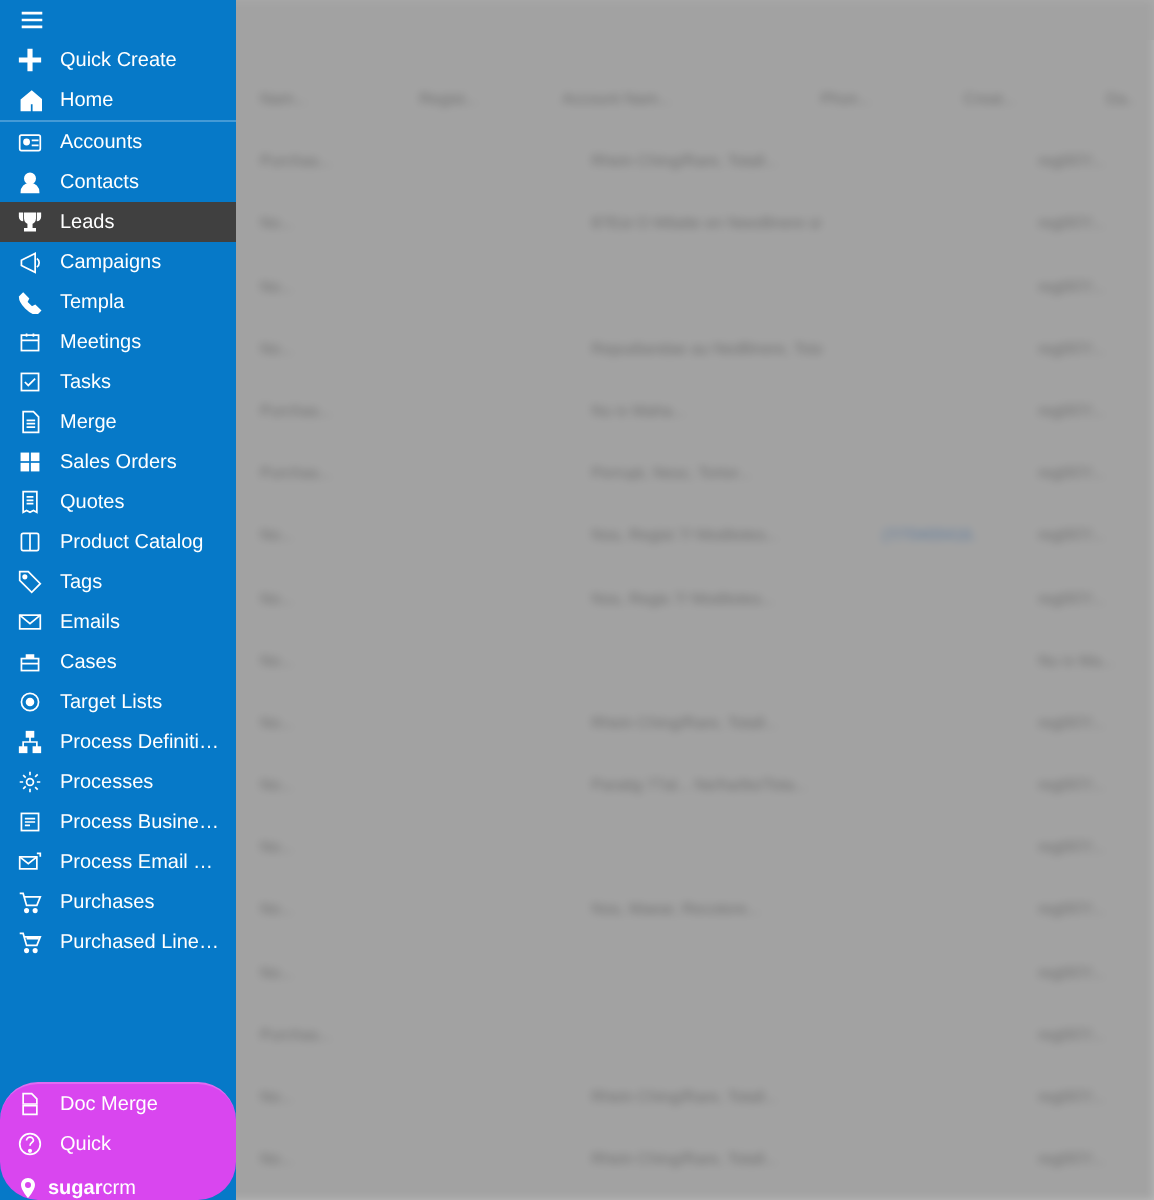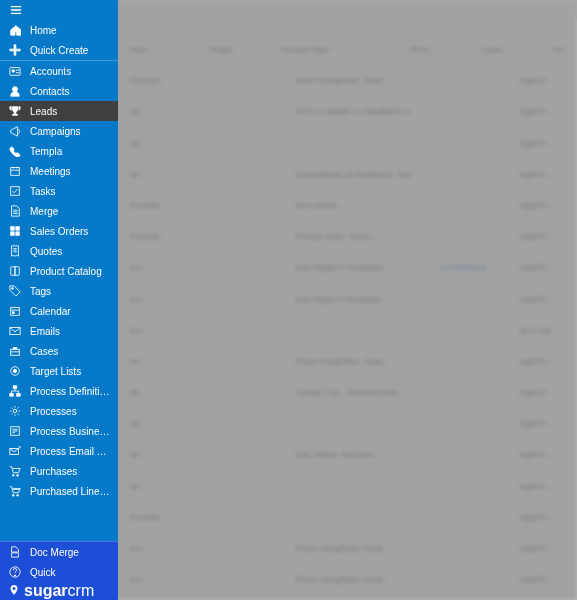--- a/index.html
+++ b/index.html
@@ -58,26 +58,27 @@
   cursor:pointer; white-space:nowrap; overflow:hidden; text-overflow:ellipsis;
 }
 .item.active { background:#404040; }
 .item .ico { width:14px; height:14px; flex:0 0 14px; margin-right:8px; display:flex; align-items:center; justify-content:center; }
 .item .ico svg { width:12px; height:12px; fill:#fff; stroke:#fff; }
 .item .lbl { flex:1; overflow:hidden; text-overflow:ellipsis; }
 .divider { height:1px; background:rgba(255,255,255,0.25); margin:0 0; }
 
 .footer {
   border-top:1px solid rgba(255,255,255,0.2);
-  background:#1d4ed8;
+  background:#d946ef;
+  border-radius:19px;
 }
 .footer .item { height:20px; }
 .brand {
-  height:18px; display:flex; align-items:flex-start; padding-left:8px;
-  font-size:16px; color:#fff; font-weight:500;
+  height:18px; display:flex; align-items:flex-end; padding-left:8px;
+  font-size:10px; color:#fff; font-weight:500;
 }
 .brand .logo { width:12px; height:12px; margin-right:4px; }
 .brand .logo svg { width:12px; height:12px; fill:#fff; }
 .brand .name b { font-weight:700; }
 </style>
 </head>
 <body>
 
 <div class="topbar">
   <div class="search-ph"></div>
@@ -216,33 +217,33 @@
 <nav class="sidebar">
   <div class="hamburger">
     <svg viewBox="0 0 14 14">
         <path d="M1 3h12M1 7h12M1 11h12" stroke="#fff" stroke-width="1.5" fill="none"></path>
       </svg>
   </div>
   <div class="menu" id="menu">
       <div class="item">
         <span class="ico">
           <svg viewBox="0 0 14 14">
+            <use href="#i-plus"></use>
+          </svg>
+        </span>
+        <span class="lbl">Quick Create</span>
+      </div>
+      <div class="item">
+        <span class="ico">
+          <svg viewBox="0 0 14 14">
             <use href="#i-home"></use>
           </svg>
         </span>
         <span class="lbl">Home</span>
       </div>
-      <div class="item">
-        <span class="ico">
-          <svg viewBox="0 0 14 14">
-            <use href="#i-plus"></use>
-          </svg>
-        </span>
-        <span class="lbl">Quick Create</span>
-      </div>
       <div class="divider"></div>
       <div class="item">
         <span class="ico">
           <svg viewBox="0 0 14 14">
             <use href="#i-id-card"></use>
           </svg>
         </span>
         <span class="lbl">Accounts</span>
       </div>
       <div class="item">
@@ -325,28 +326,20 @@
         </span>
         <span class="lbl">Product Catalog</span>
       </div>
       <div class="item">
         <span class="ico">
           <svg viewBox="0 0 14 14">
             <use href="#i-tag"></use>
           </svg>
         </span>
         <span class="lbl">Tags</span>
-      </div>
-      <div class="item">
-        <span class="ico">
-          <svg viewBox="0 0 14 14">
-            <use href="#i-calendar"></use>
-          </svg>
-        </span>
-        <span class="lbl">Calendar</span>
       </div>
       <div class="item">
         <span class="ico">
           <svg viewBox="0 0 14 14">
             <use href="#i-envelope"></use>
           </svg>
         </span>
         <span class="lbl">Emails</span>
       </div>
       <div class="item">

